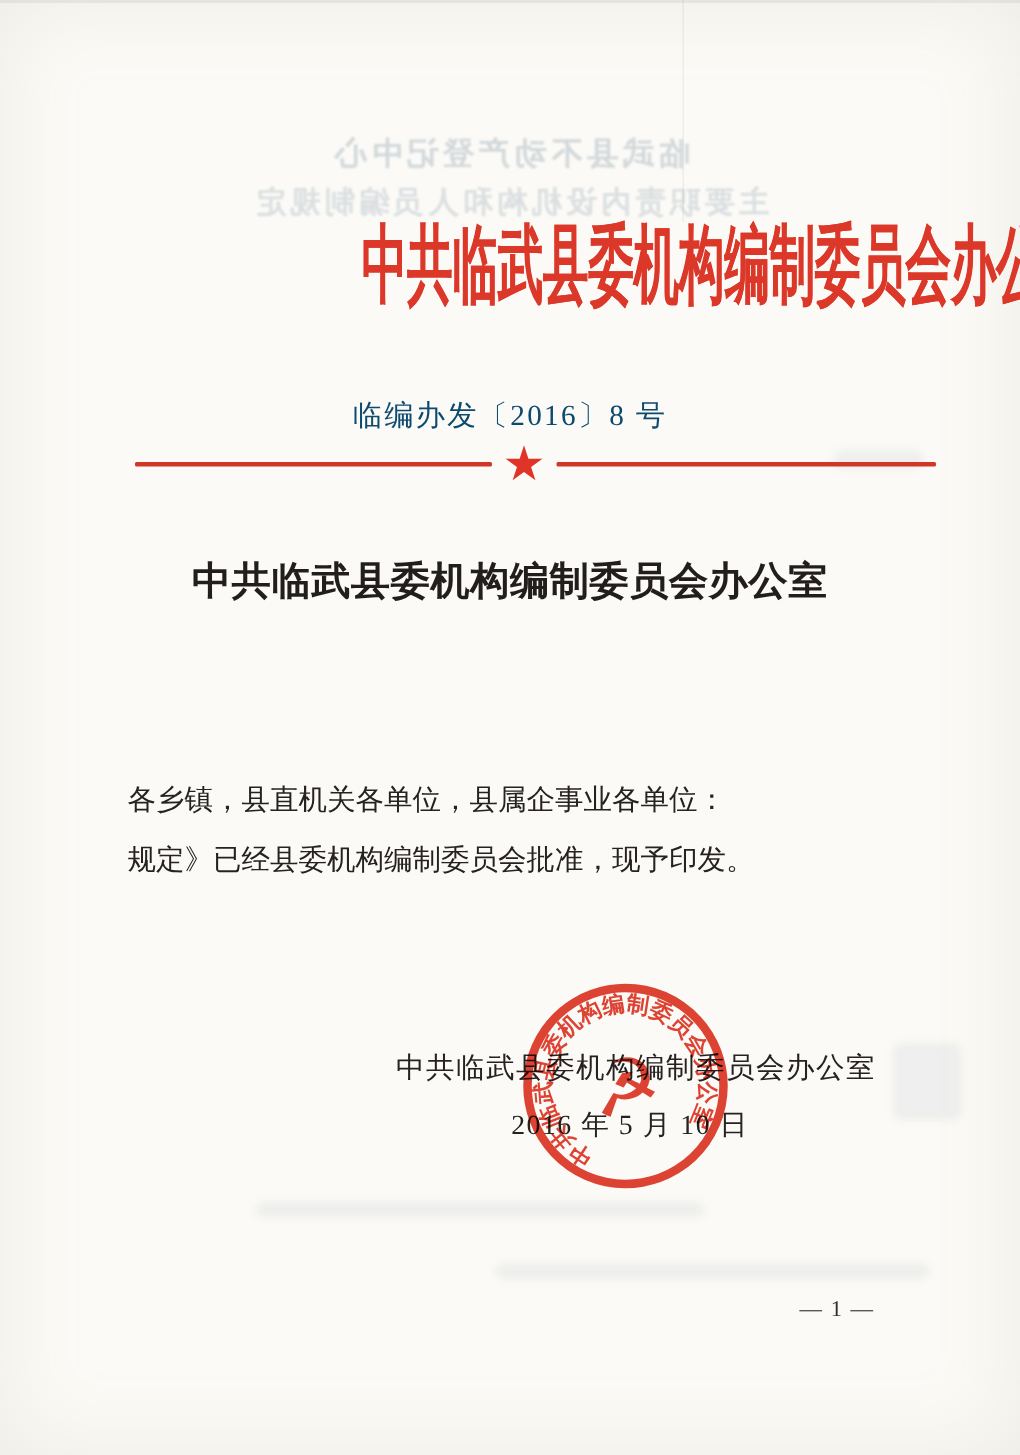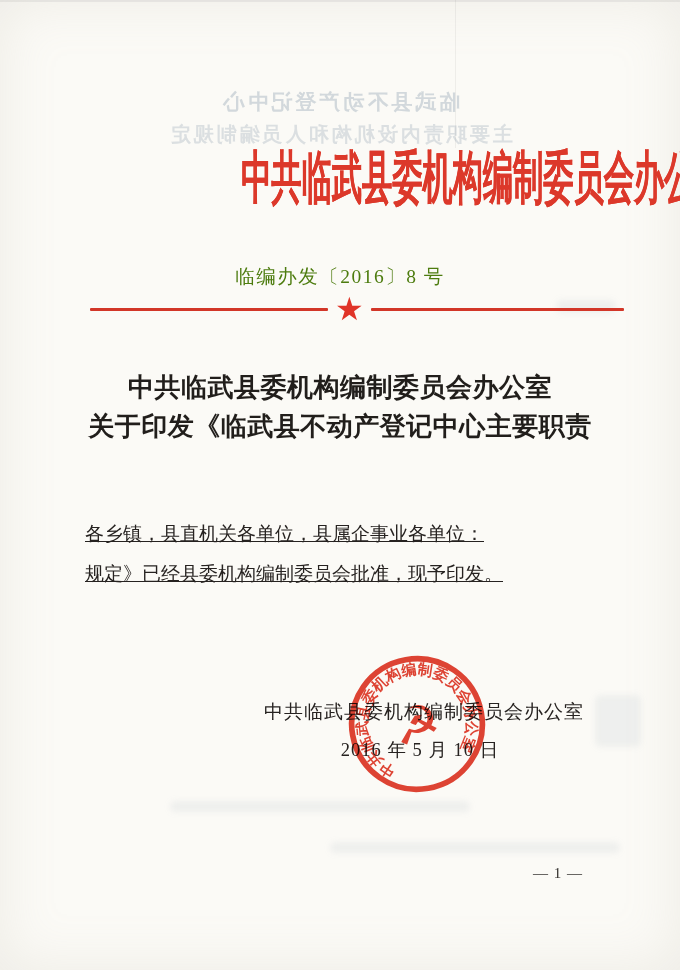--- a/index.html
+++ b/index.html
@@ -70,21 +70,21 @@
     text-shadow: 0.5px 0 0 #dc382a;
   }
 
   .doc-number {
     position: absolute;
     top: 263px; left: 0;
     width: 100%;
     text-align: center;
     font-size: 19.5px;
     letter-spacing: 1.5px;
-    color: #4d7c0f;
+    color: #0c4a6e;
   }
 
   
   .separator {
     position: absolute;
     top: 292px; left: 90px;
     width: 534px; height: 34px;
     display: flex;
     align-items: center;
   }
@@ -115,21 +115,20 @@
     letter-spacing: 0.5px;
   }
 
   .body-text {
     position: absolute;
     top: 514px; left: 85px;
     width: 510px;
     font-size: 19px;
     line-height: 39.5px;
     color: #262220;
-    text-decoration: underline;
   }
   .body-text .indent { text-indent: 2em; }
 
   .signature {
     position: absolute;
     top: 699px; left: 168px;
     width: 512px;
     text-align: center;
     font-size: 19px;
     color: #262220;
@@ -183,21 +182,20 @@
   <div class="doc-number">临编办发〔2016〕8 号</div>
 
   <div class="separator">
     <div class="seg seg-left"></div>
     <div class="star">★</div>
     <div class="seg seg-right"></div>
   </div>
 
   <div class="doc-title">
     <div>中共临武县委机构编制委员会办公室</div>
-    <div>关于印发《临武县不动产登记中心主要职责</div>
   </div>
 
   <div class="body-text">
     <div>各乡镇，县直机关各单位，县属企事业各单位：</div>
     <div>规定》已经县委机构编制委员会批准，现予印发。</div>
   </div>
 
   <div class="signature">中共临武县委机构编制委员会办公室</div>
   <div class="sign-date">2016 年 5 月 10 日</div>
 

